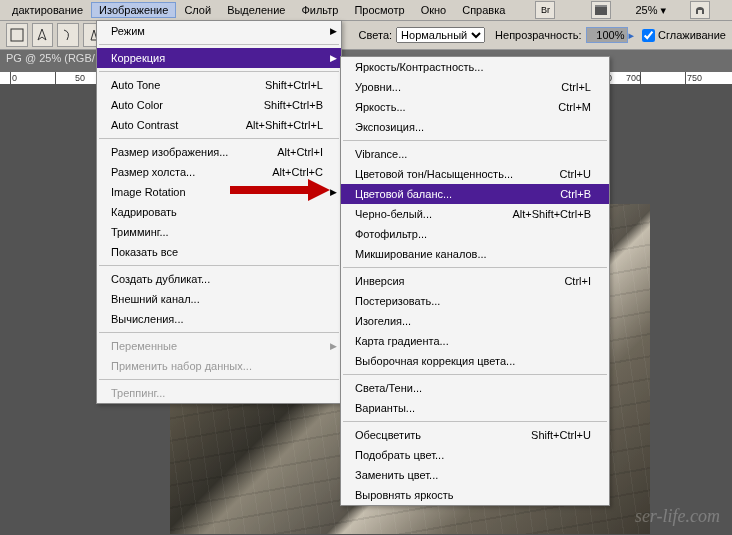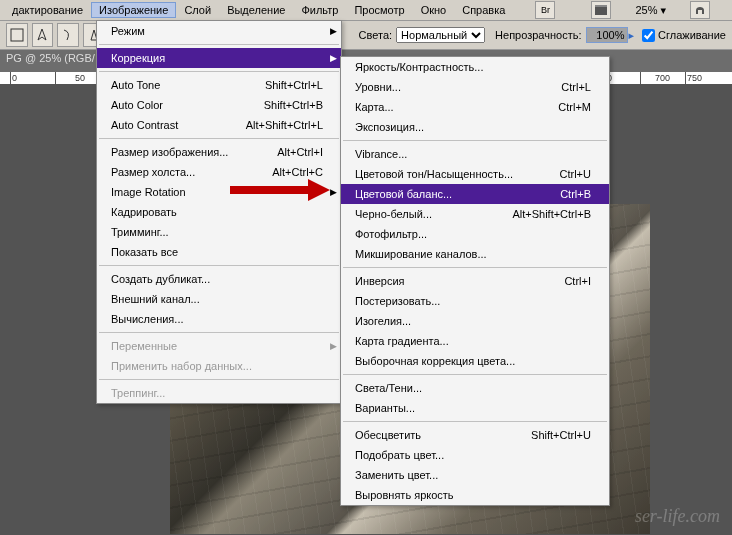--- a/index.html
+++ b/index.html
@@ -118,21 +118,21 @@
     <div class="lbl" style="left: 417px;">450</div>
     <div class="tick" style="left: 460px;"></div>
     <div class="lbl" style="left: 462px;">500</div>
     <div class="tick" style="left: 505px;"></div>
     <div class="lbl" style="left: 507px;">550</div>
     <div class="tick" style="left: 550px;"></div>
     <div class="lbl" style="left: 552px;">600</div>
     <div class="tick" style="left: 595px;"></div>
     <div class="lbl" style="left: 597px;">650</div>
     <div class="tick" style="left: 640px;"></div>
-    <div class="lbl" style="left: 655px;">700</div>
+    <div class="lbl" style="left: 626px;">700</div>
     <div class="tick" style="left: 685px;"></div>
     <div class="lbl" style="left: 687px;">750</div>
   </div>
 
 <div class="canvas">
   <div class="imgarea"></div>
 </div>
 
 <div class="menu menu1" id="menu1">
     <div class="row">
@@ -205,21 +205,21 @@
 
 <div class="menu menu2" id="menu2">
     <div class="row">
       <span class="lab">Яркость/Контрастность...</span>
     </div>
     <div class="row">
       <span class="lab">Уровни...</span>
       <span class="sc">Ctrl+L</span>
     </div>
     <div class="row">
-      <span class="lab">Карта...</span>
+      <span class="lab">Яркость...</span>
       <span class="sc">Ctrl+M</span>
     </div>
     <div class="row">
       <span class="lab">Экспозиция...</span>
     </div>
     <div class="sep"></div>
     <div class="row">
       <span class="lab">Vibrance...</span>
     </div>
     <div class="row">

